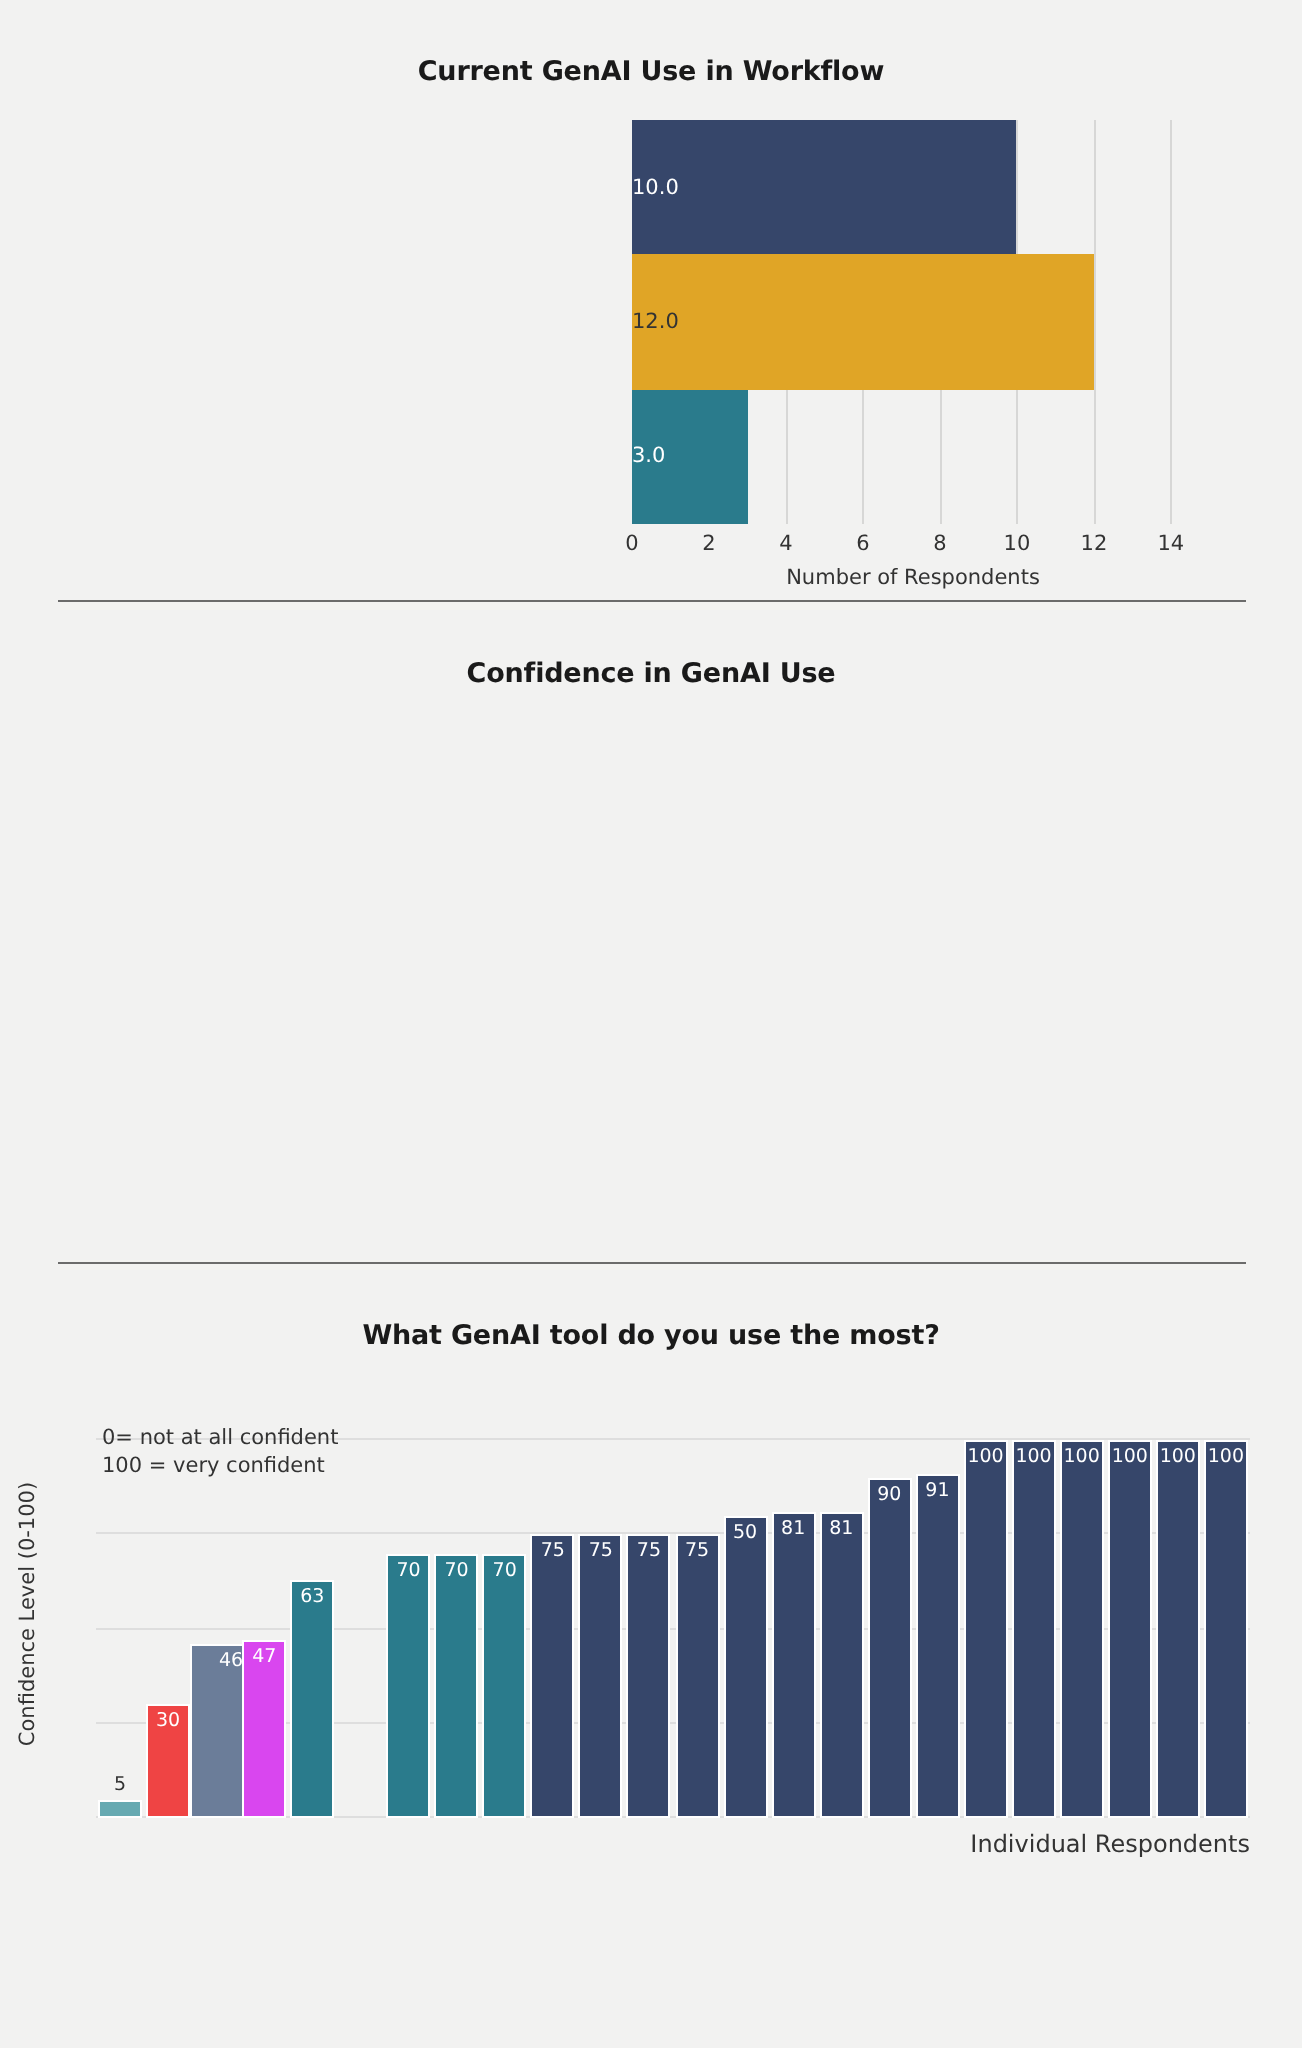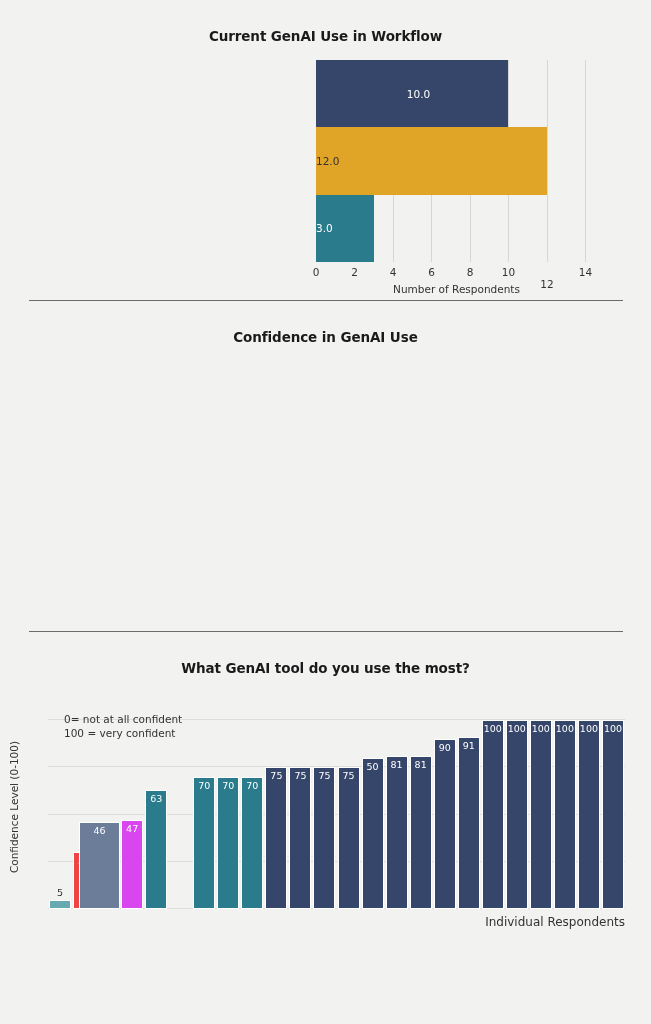--- a/index.html
+++ b/index.html
@@ -97,21 +97,21 @@
     text-align: center;
     font-size: 9.5px;
     color: #ffffff;
   }
   .c2-val.outside {
     top: -14px;
     color: #333;
   }
   #c2-note {
     position: absolute;
-    left: 64px; top: 411px;
+    left: 51px; top: 411px;
     font-size: 10.5px;
     color: #333;
     line-height: 14px;
     white-space: pre;
   }
   #c2-ylabel {
     position: absolute;
     left: 14px; top: 506px;
     transform: translate(-50%, -50%) rotate(-90deg);
     font-size: 10.5px;
@@ -142,26 +142,26 @@
       <div class="c1-tick" style="left: 38.4932px;">2</div>
       <div class="grid-v" style="left: 76.9863px;"></div>
       <div class="c1-tick" style="left: 76.9863px;">4</div>
       <div class="grid-v" style="left: 115.479px;"></div>
       <div class="c1-tick" style="left: 115.479px;">6</div>
       <div class="grid-v" style="left: 153.973px;"></div>
       <div class="c1-tick" style="left: 153.973px;">8</div>
       <div class="grid-v" style="left: 192.466px;"></div>
       <div class="c1-tick" style="left: 192.466px;">10</div>
       <div class="grid-v" style="left: 230.959px;"></div>
-      <div class="c1-tick" style="left: 230.959px; margin-top: 12px;">12</div>
+      <div class="c1-tick" style="left: 230.959px;">12</div>
       <div class="grid-v" style="left: 269.452px;"></div>
       <div class="c1-tick" style="left: 269.452px;">14</div>
       <div class="c1-row" style="top: 0px; height: 67.3333px; width: 281px;">
         <div class="c1-bar" style="width: 192.466px; background: rgb(54, 70, 106);"></div>
-        <div class="c1-val" style="left: 0px; width: 205px; color: rgb(255, 255, 255); text-align: center;">10.0</div>
+        <div class="c1-val" style="left: 0px; width: 205px; color: rgb(255, 255, 255);">10.0</div>
       </div>
       <div class="c1-row" style="top: 67.3333px; height: 67.3333px; width: 281px;">
         <div class="c1-bar" style="width: 230.959px; background: rgb(224, 165, 38);"></div>
         <div class="c1-val" style="left: 0px; width: 230.959px; color: rgb(51, 51, 51);">12.0</div>
       </div>
       <div class="c1-row" style="top: 134.667px; height: 67.3333px; width: 281px;">
         <div class="c1-bar" style="width: 57.7397px; background: rgb(42, 123, 140);"></div>
         <div class="c1-val" style="left: 0px; width: 38px; color: rgb(255, 255, 255);">3.0</div>
       </div>
     </div>
@@ -177,21 +177,21 @@
       <div class="grid-h" style="bottom: 47.2222px;"></div>
       <div class="grid-h" style="bottom: 94.4444px;"></div>
       <div class="grid-h" style="bottom: 141.667px;"></div>
       <div class="grid-h" style="bottom: 188.889px;"></div>
       <div class="c2-bar" style="left: 1px; width: 22.0417px; height: 9.44444px; background: rgb(103, 170, 178);">
         <div class="c2-val outside">5</div>
       </div>
       <div class="c2-bar" style="left: 25.0417px; width: 22.0417px; height: 56.6667px; background: #ef4444;">
         <div class="c2-val">30</div>
       </div>
-      <div class="c2-bar" style="left: 31px; width: 41px; height: 86.8889px; background: rgb(107, 125, 153); padding-left: 28px;">
+      <div class="c2-bar" style="left: 47px; width: 41px; height: 86.8889px; background: rgb(107, 125, 153); padding-left: 28px;">
         <div class="c2-val">46</div>
       </div>
       <div class="c2-bar" style="left: 73.125px; width: 22.0417px; height: 88.7778px; background: #d946ef;">
         <div class="c2-val">47</div>
       </div>
       <div class="c2-bar" style="left: 97.1667px; width: 22.0417px; height: 119px; background: rgb(42, 123, 140);">
         <div class="c2-val">63</div>
       </div>
       <div class="c2-bar" style="left: 145.25px; width: 22.0417px; height: 132.222px; background: rgb(42, 123, 140);">
         <div class="c2-val">70</div>

